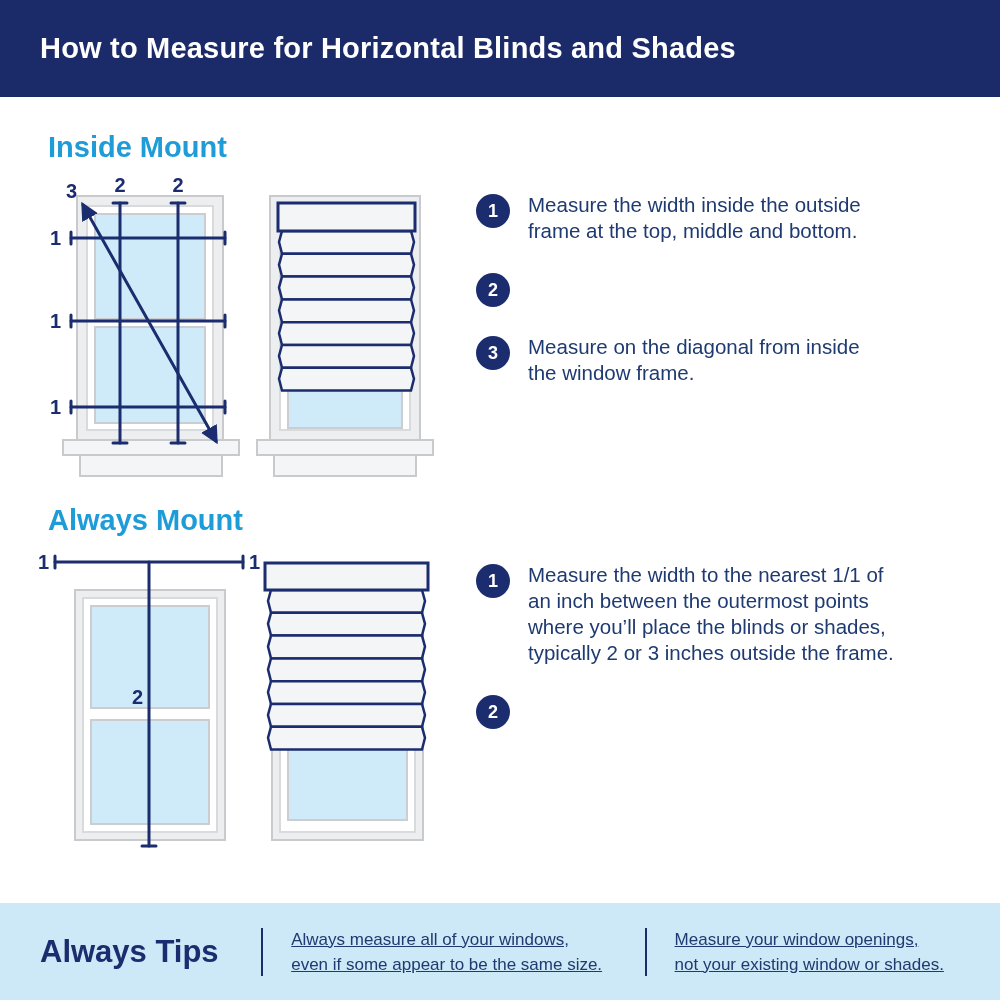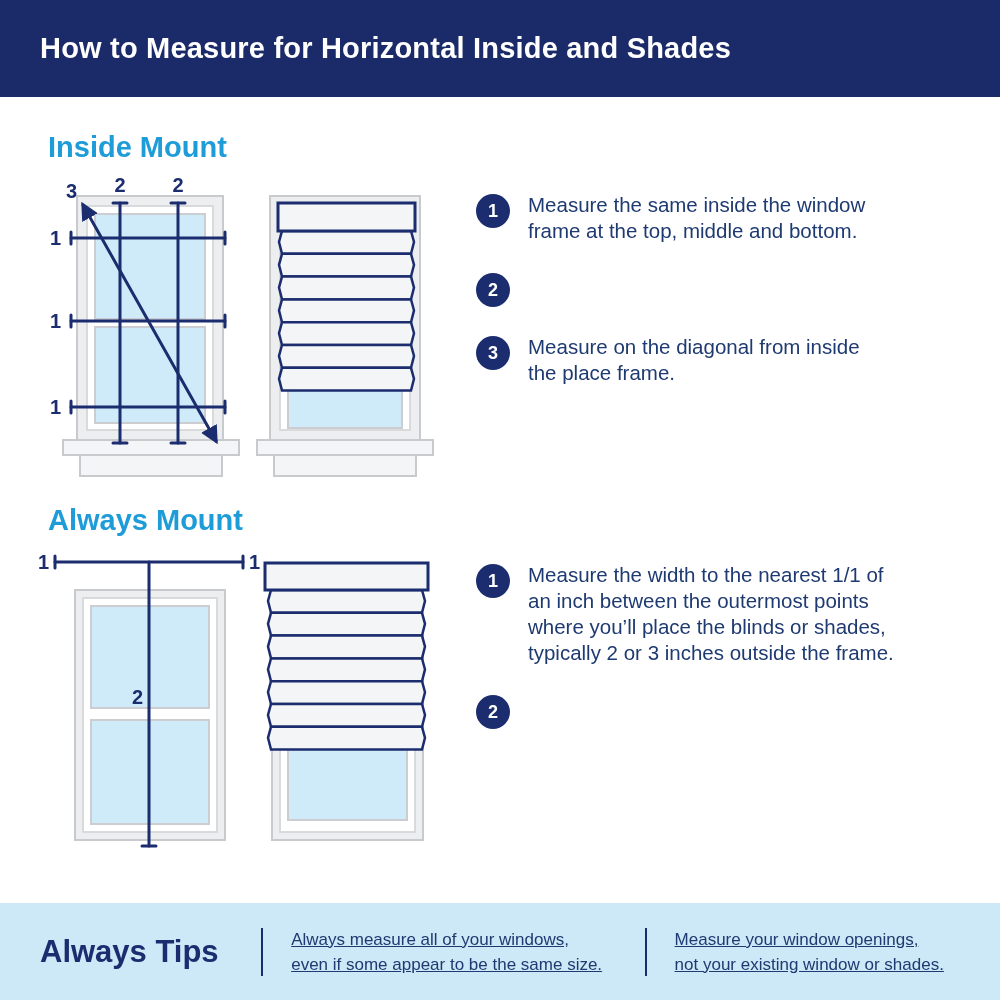--- a/index.html
+++ b/index.html
@@ -55,21 +55,21 @@
     margin:0 0 0 28px;color:#1e3a71;font-size:17px;line-height:25px;font-weight:500;
     white-space:pre-line;width:330px;text-decoration:underline;
   }
 </style>
 </head>
 <body>
 
 <div class="canvas">
 
   <div class="header">
-    <h1>How to Measure for Horizontal Inside and Shades</h1>
+    <h1>How to Measure for Horizontal Blinds and Shades</h1>
   </div>
 
   <h2 class="sec-heading inside">Inside Mount</h2>
 
   <svg class="diag inside" width="430" height="310" viewBox="0 0 430 310">
     <defs>
       <marker id="arrow" viewBox="0 0 10 10" refX="8" refY="5" markerWidth="6" markerHeight="6" orient="auto-start-reverse">
           <path d="M0,0 L10,5 L0,10 z" fill="#1b2d6e"></path>
         </marker>
     </defs>
@@ -124,30 +124,30 @@
         <path d="M247,173 L376,173 L379,184 L376,195.8 L247,195.8 L244,184 Z" fill="#f4f5f6" stroke="#1b2d6e" stroke-width="2.5"></path>
         <path d="M247,195.8 L376,195.8 L379,206.8 L376,218.6 L247,218.6 L244,206.8 Z" fill="#f4f5f6" stroke="#1b2d6e" stroke-width="2.5"></path>
         <rect x="243" y="31" width="137" height="28" fill="#f4f5f6" stroke="#1b2d6e" stroke-width="3"></rect>
       </g>
     </g>
   </svg>
 
   <div class="steps inside">
     <div class="step">
       <div class="badge">1</div>
-      <p class="step-text">Measure the same inside the window
+      <p class="step-text">Measure the width inside the outside
 frame at the top, middle and bottom.</p>
     </div>
     <div class="step">
       <div class="badge">2</div>
     </div>
     <div class="step">
       <div class="badge">3</div>
       <p class="step-text">Measure on the diagonal from inside
-the place frame.</p>
+the window frame.</p>
     </div>
   </div>
 
   <h2 class="sec-heading outside">Always Mount</h2>
 
   <svg class="diag outside" width="430" height="320" viewBox="0 0 430 320">
 
     <g>
       <rect x="40" y="42" width="150" height="250" fill="#eceef0" stroke="#c8cacd" stroke-width="2"></rect>
       <rect x="48" y="50" width="134" height="234" fill="#ffffff" stroke="#d8dadc" stroke-width="2"></rect>

